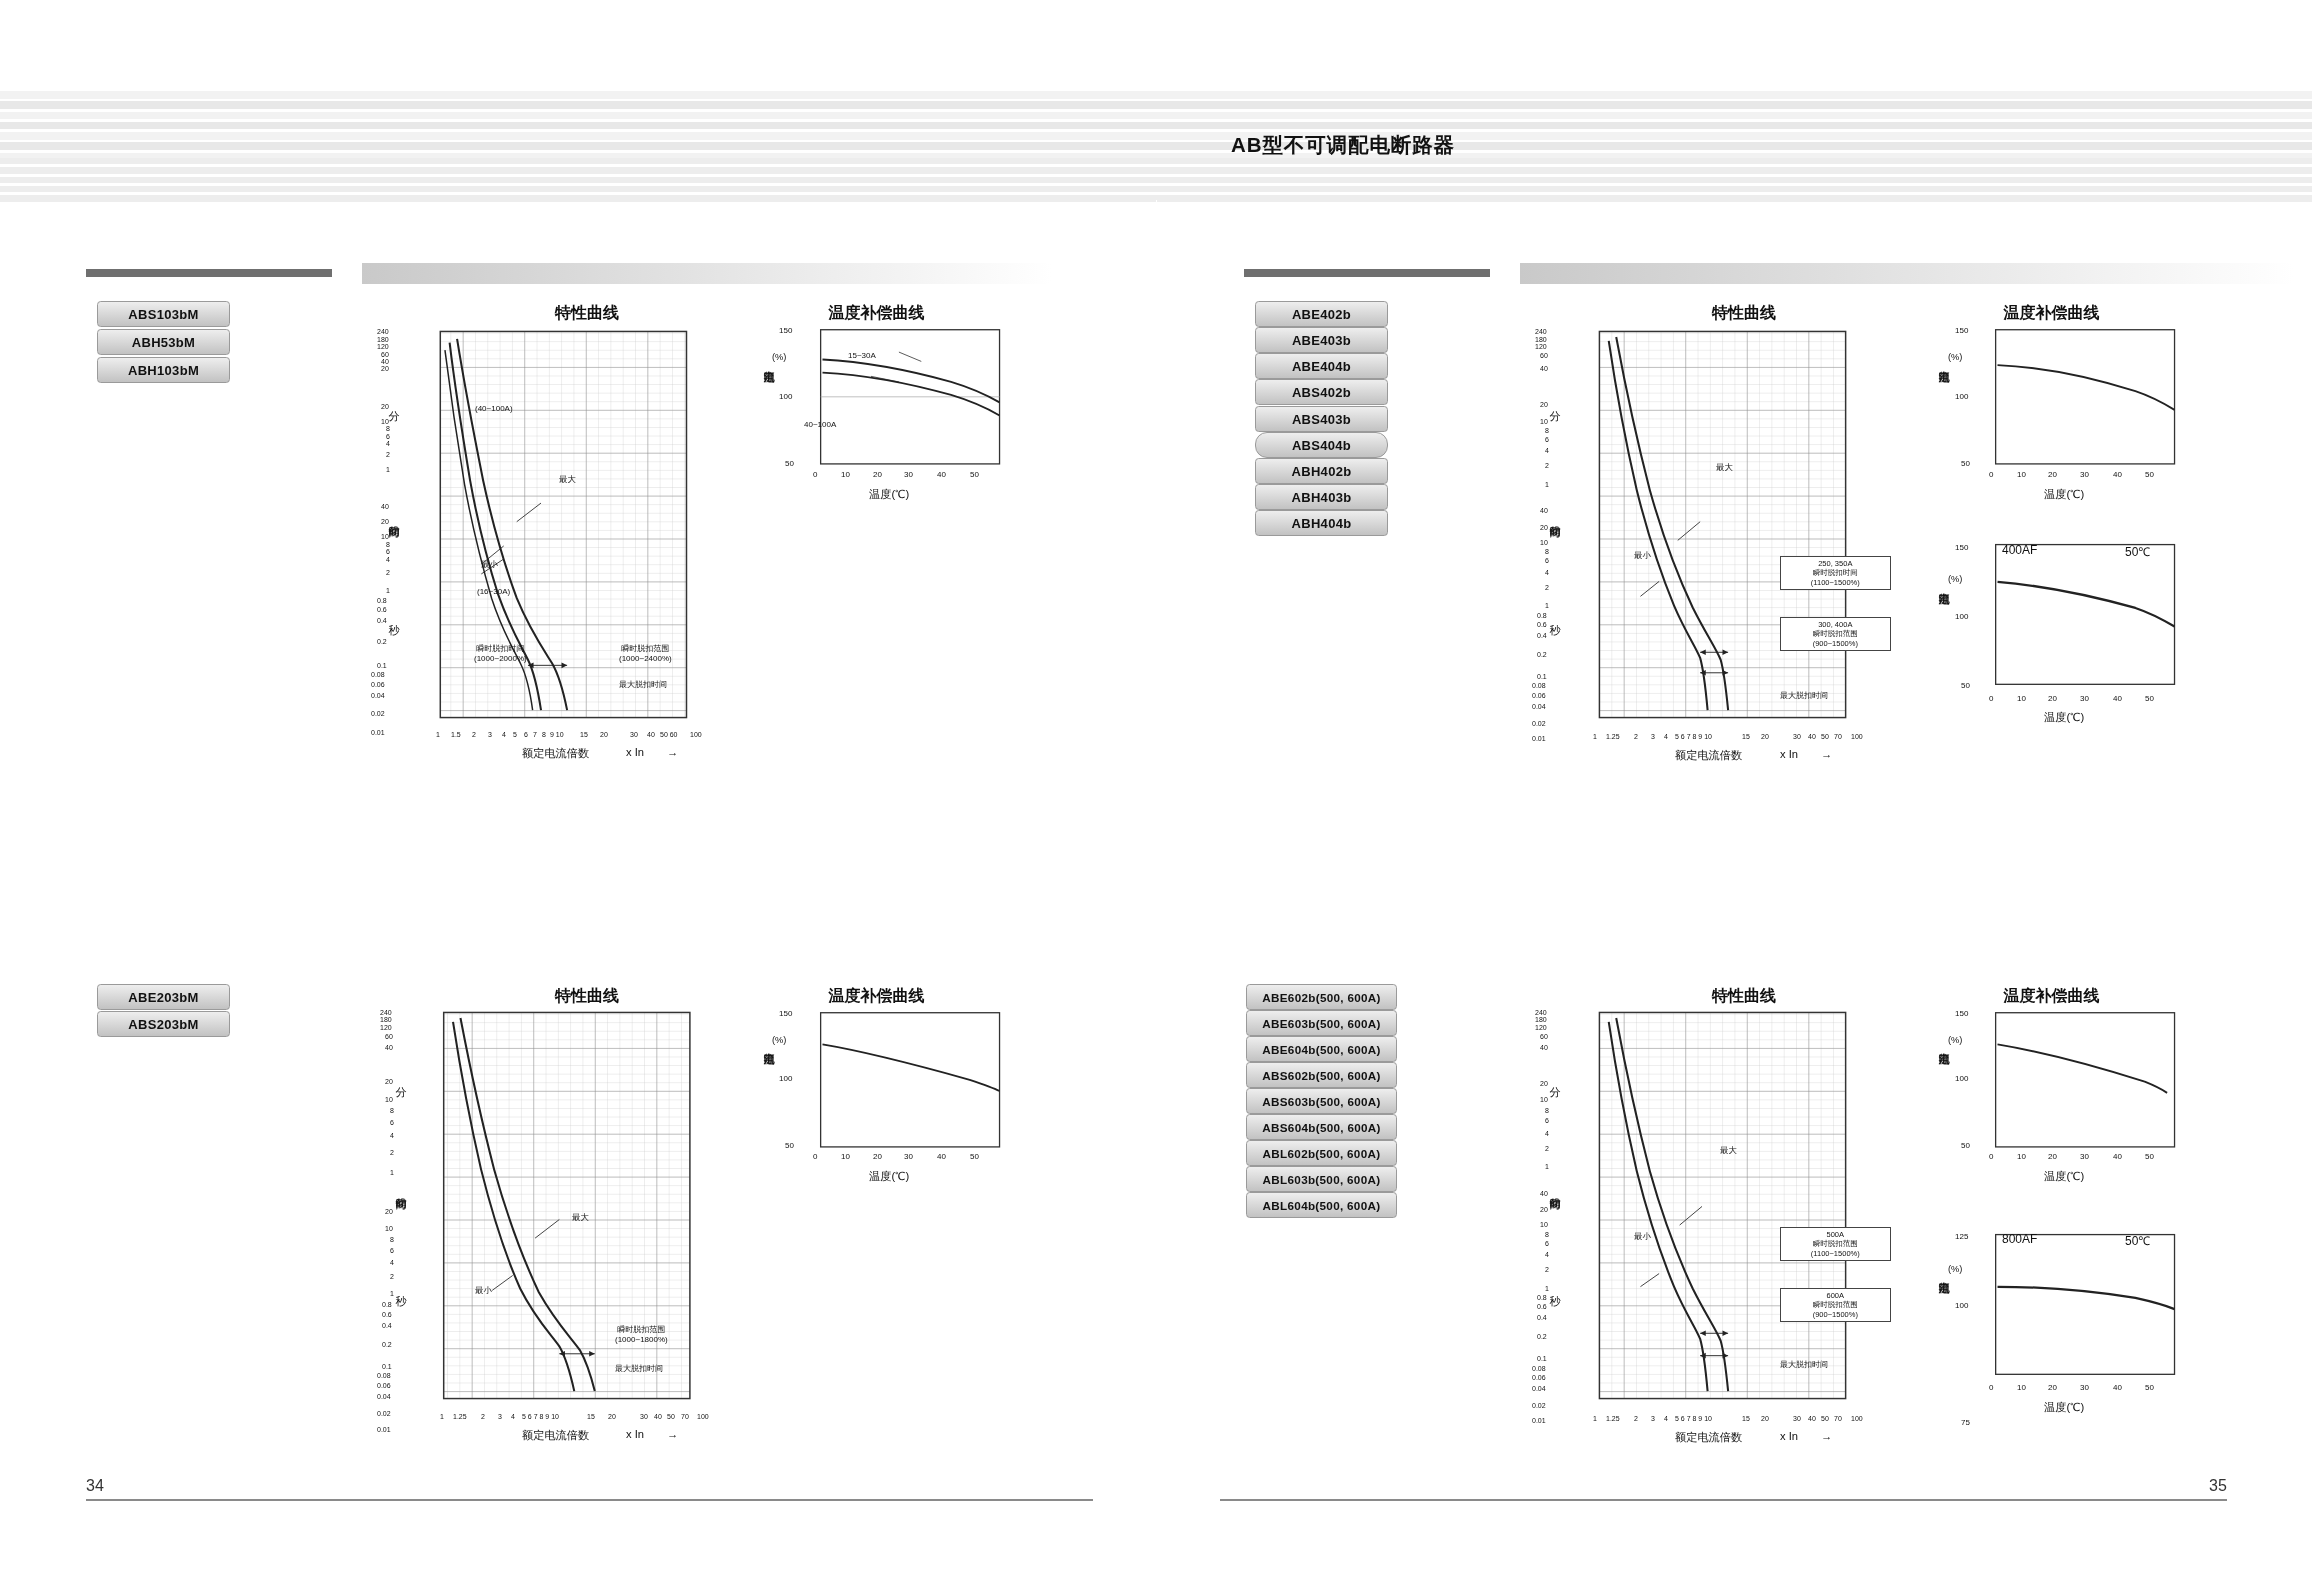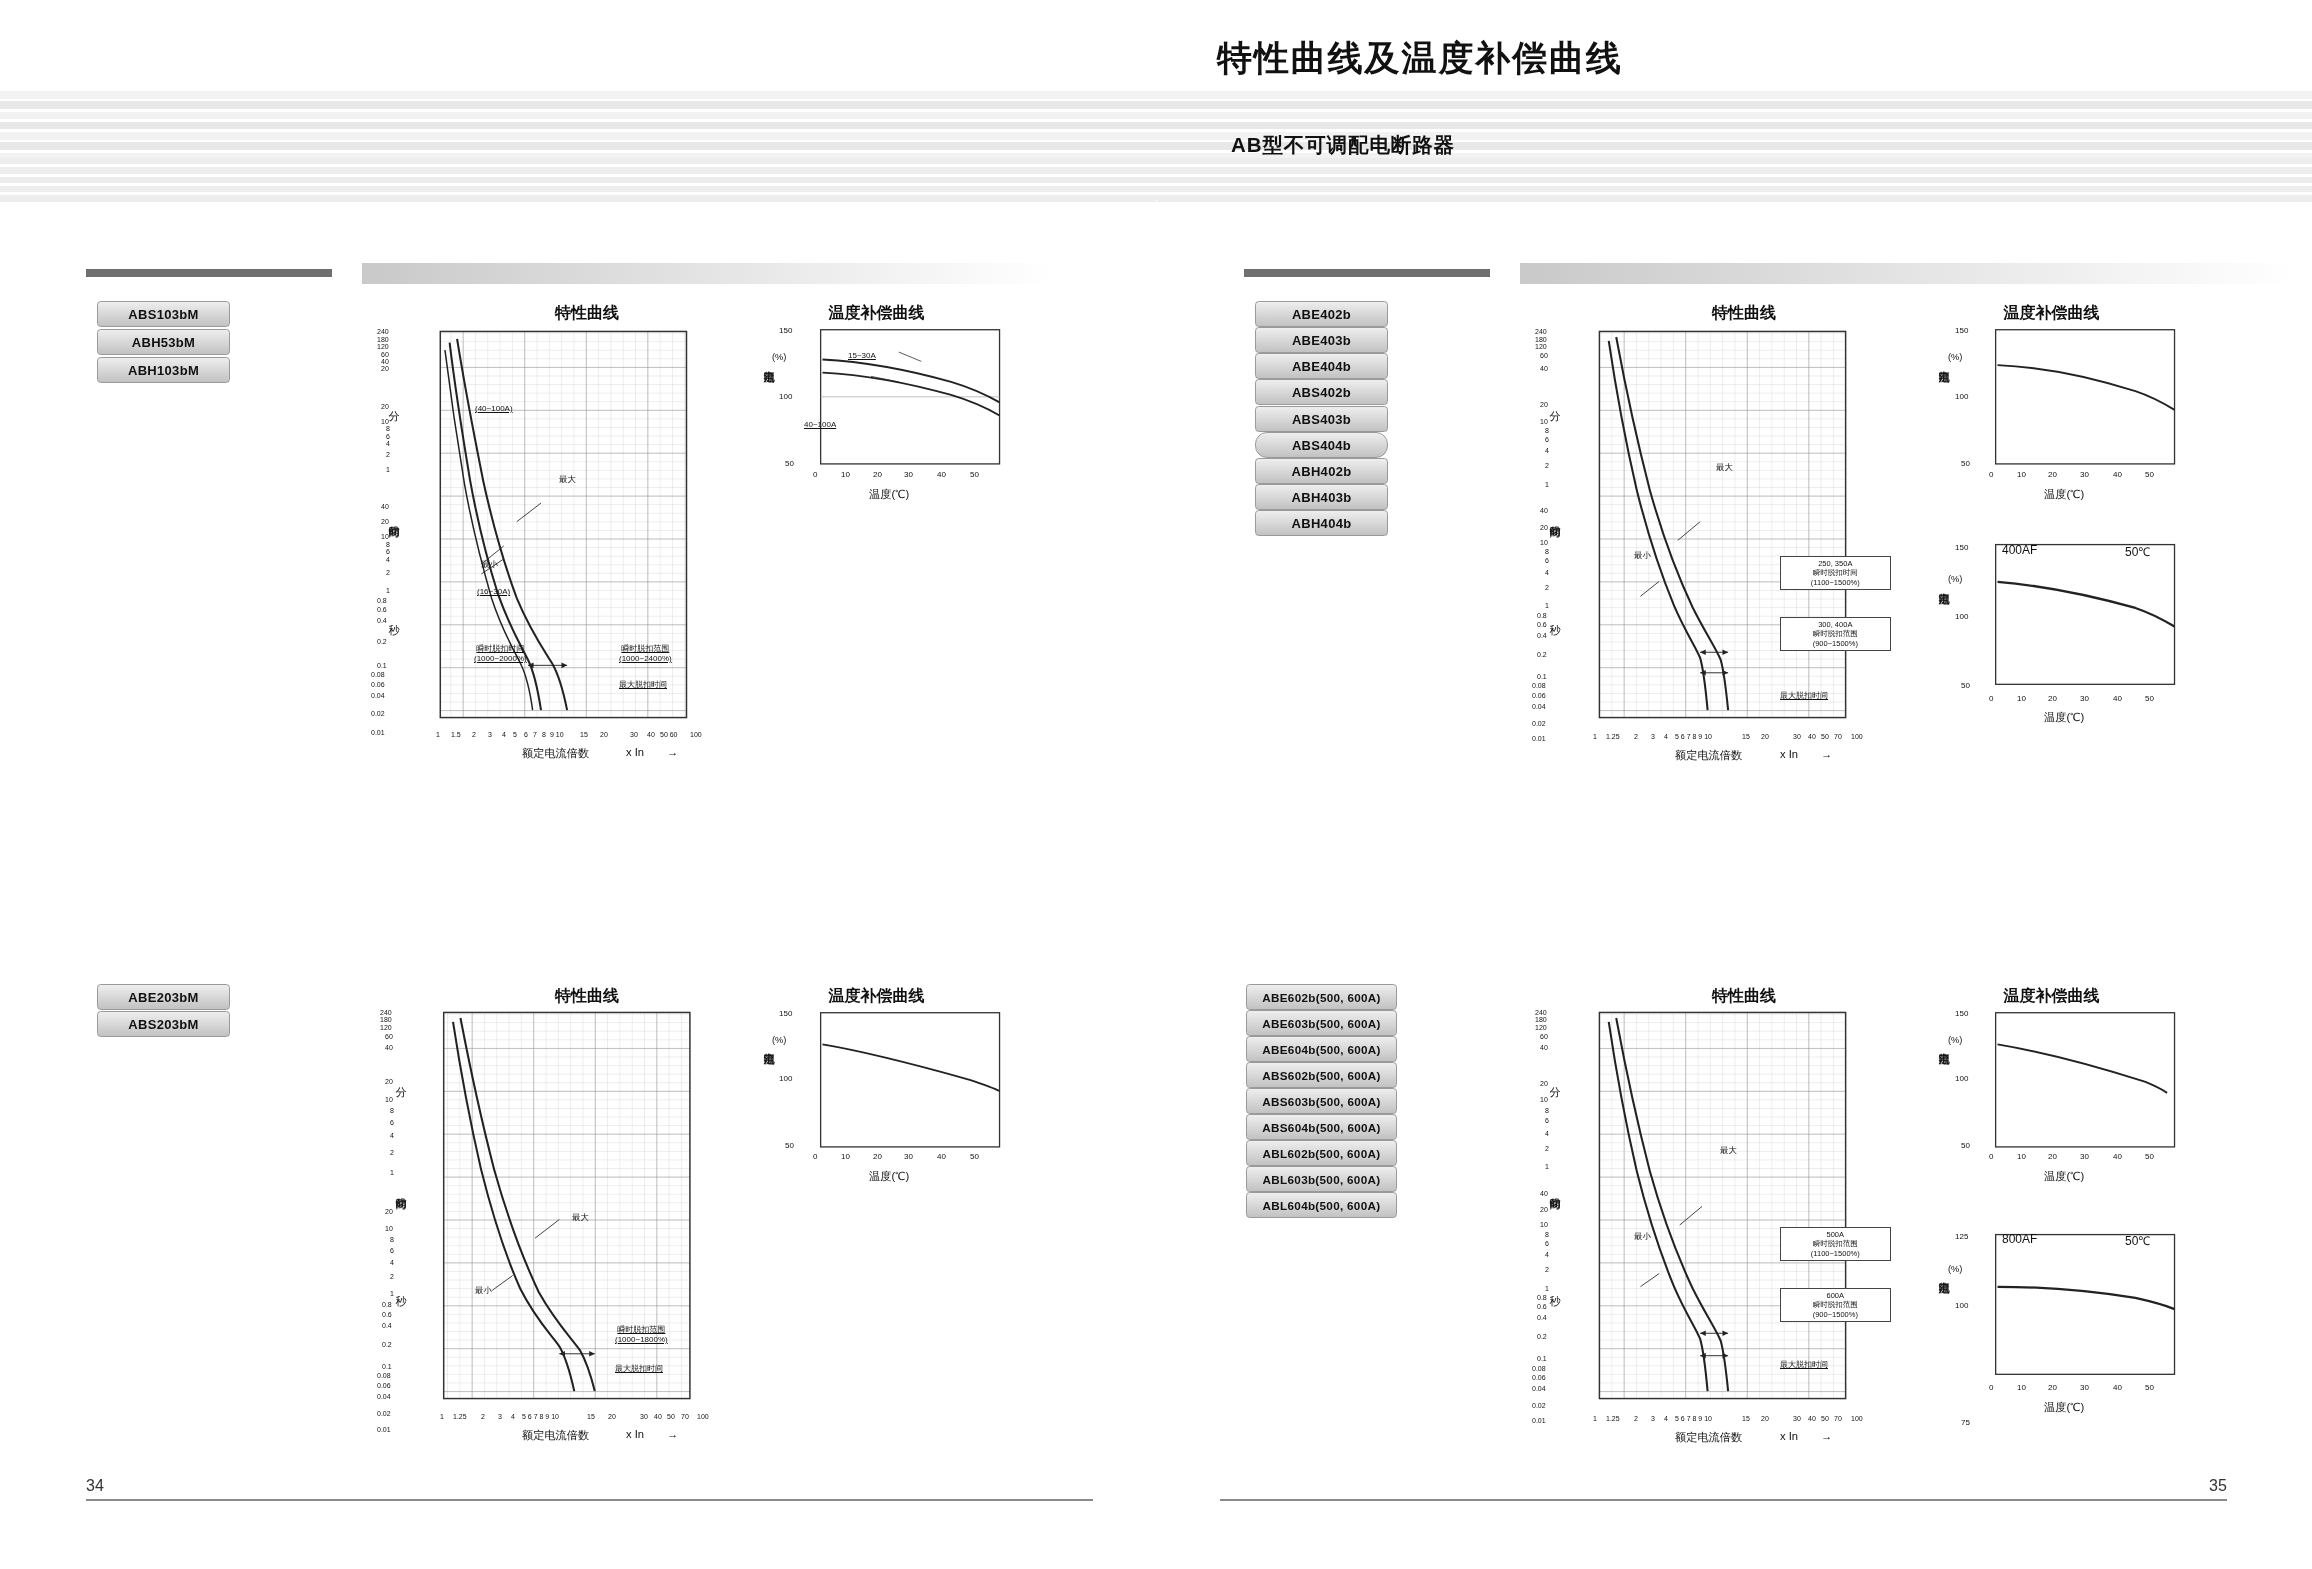--- a/index.html
+++ b/index.html
@@ -76,37 +76,36 @@
   .tick{
     position:absolute;font-size:8px;color:#111;white-space:nowrap;
   }
   .tick.small{font-size:7px;}
   .note-box{
     position:absolute;border:0.9px solid #444;background:#fff;
     font-size:7.5px;line-height:1.25;color:#111;text-align:center;
     padding:1.9px 2.8px;
   }
   .inline-note{
-    position:absolute;font-size:8px;color:#111;white-space:nowrap;text-decoration:underline;
+    position:absolute;font-size:8px;color:#111;white-space:nowrap;
   }
   .curve-label{
     position:absolute;font-size:8.4px;color:#111;
   }
   .temp-title{
     position:absolute;font-size:12px;color:#111;
   }
   svg{display:block;}
 </style>
 </head>
 <body>
 
 <div class="header">
   <div class="stripes"></div>
   <div class="stripes lower"></div>
-  <div class="doc-title">特性曲线及温度补偿曲线</div>
   <div class="doc-subtitle">AB型不可调配电断路器</div>
 </div>
 
 <div class="page-divider"></div>
 
 <div class="page left">
 
   <div class="bar-dark" style="left:86px;top:269px;width:246px;"></div>
   <div class="bar-grad" style="left:362px;top:263px;width:690px;"></div>
 

